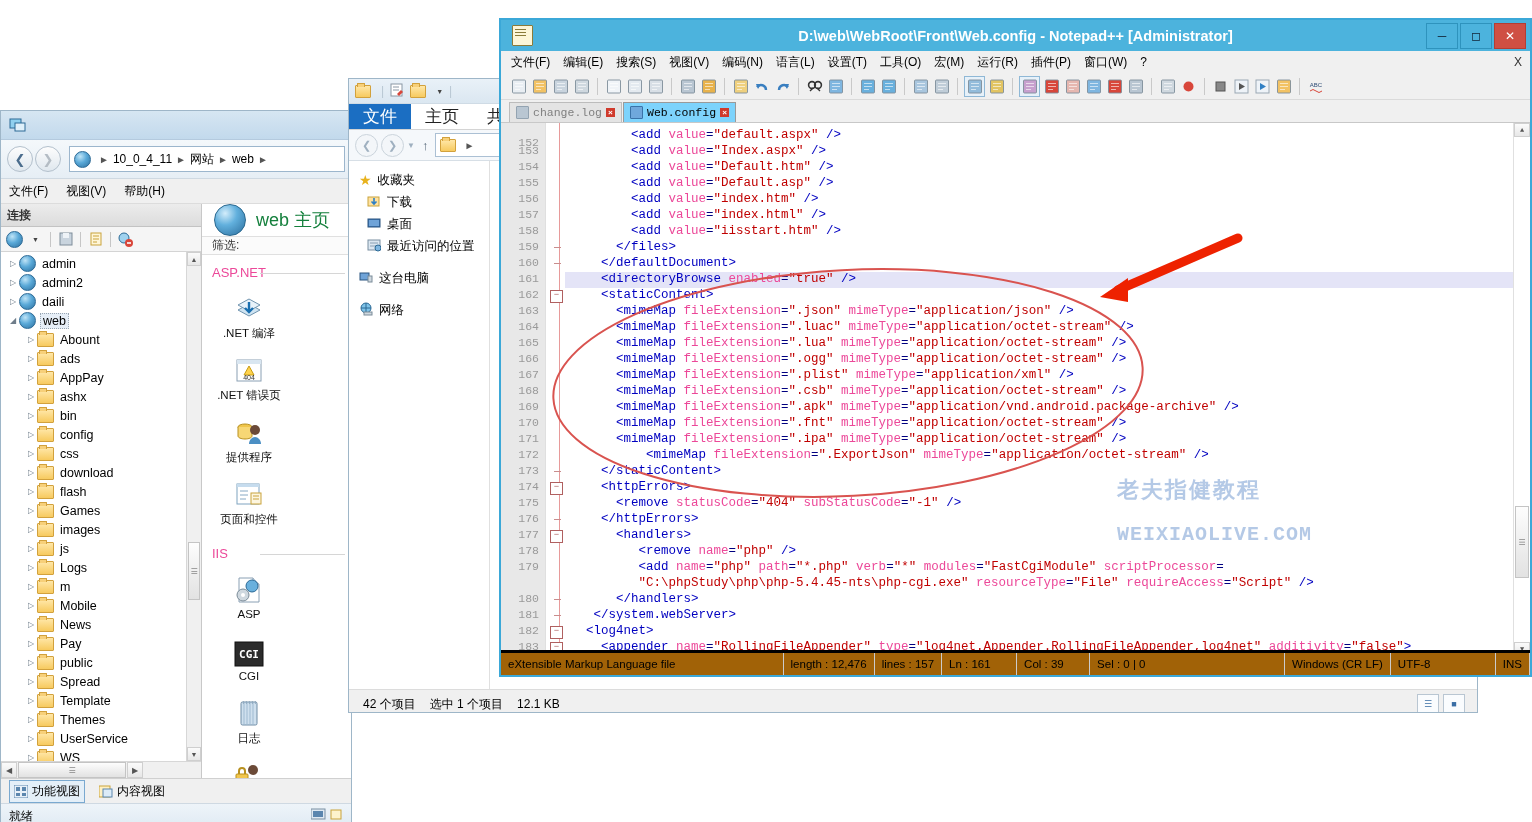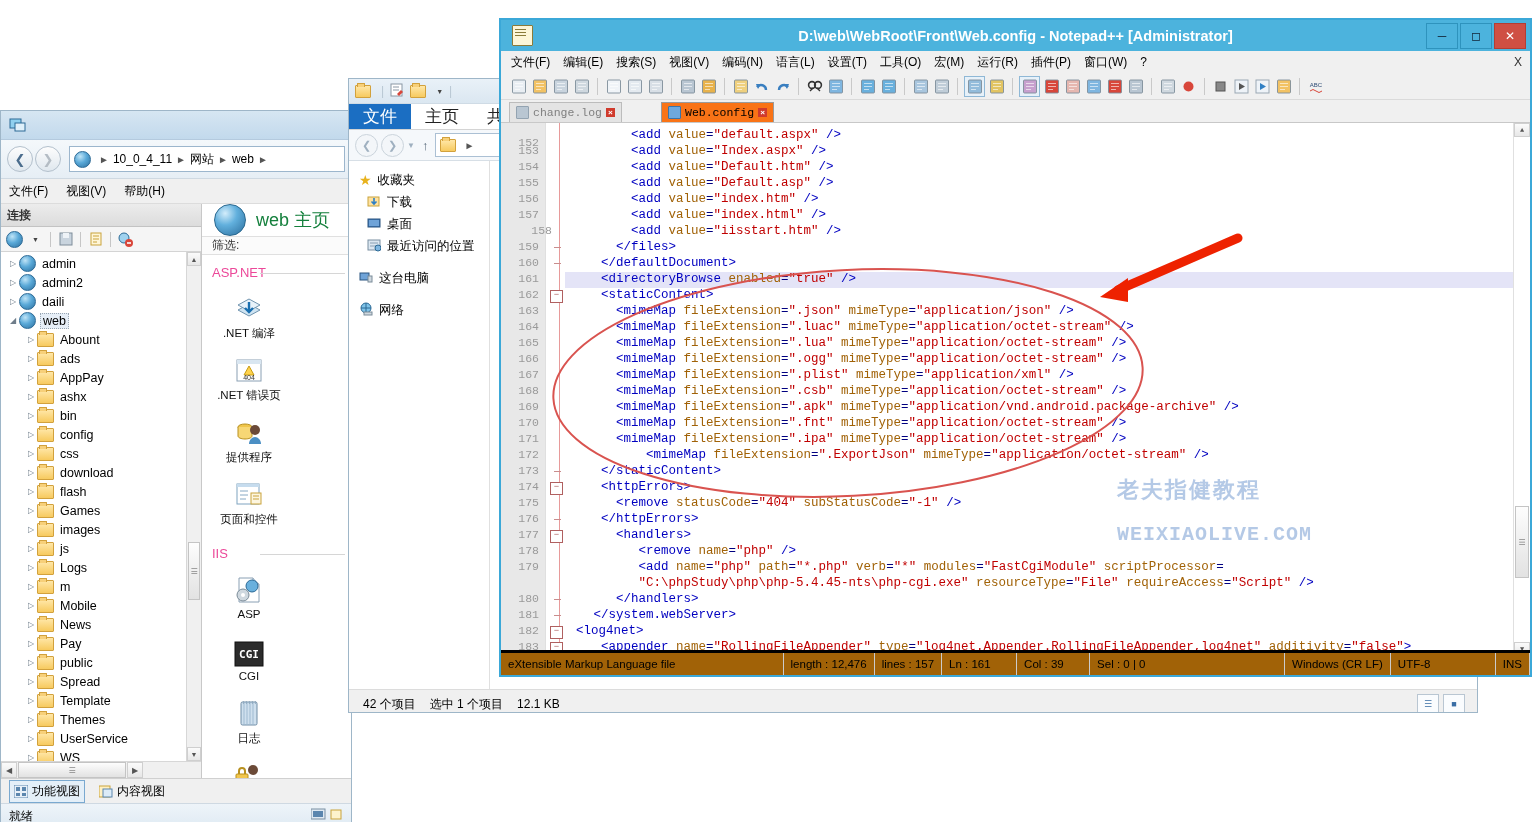--- a/index.html
+++ b/index.html
@@ -189,41 +189,41 @@
   }
   .nico{width:19px;height:19px;display:flex;align-items:center;justify-content:center;font-size:12px;}
   .nsep{width:1px;height:17px;background:#c9c9c9;margin:0 4px;}
   .nico.framed{border:1px solid #8fb8d6;background:#e7f1f9;}
   #npp-tabs{height:22px;background:#f0f0f0;display:flex;align-items:flex-end;padding-left:8px;gap:1px;}
   .ntab{
     height:19px;display:flex;align-items:center;gap:4px;padding:0 6px;
     font-family:"Liberation Mono","DejaVu Sans Mono",monospace;font-size:11.5px;
     border:1px solid #bcbcbc;border-bottom:none;background:#e4e4e4;color:#808080;
   }
-  .ntab.active{background:#f97316;color:#000;border-color:#9a9a9a;margin-left:38px;}
+  .ntab.active{background:#7dd3fc;color:#000;border-color:#9a9a9a;}
   .disk-ico{width:11px;height:11px;background:#6fa8dc;border:1px solid #3a73a8;position:relative;border-radius:1px;}
   .disk-ico.gray{background:#b9c6d2;border-color:#93a3b1;}
   .tabx{color:#d03a2c;font-size:10px;font-weight:bold;}
   .ntab .tabx{background:#d03a2c;color:#fff;width:9px;height:9px;line-height:9px;text-align:center;font-size:8px;}
   #npp-editor{
     position:relative;height:533px;background:#fff;border-top:1px solid #c8c8c8;overflow:hidden;
     font-family:"Liberation Mono","DejaVu Sans Mono",monospace;font-size:12.5px;
   }
   #gutter{position:absolute;left:0;top:0;width:44px;bottom:0;background:#e8e8e8;}
   #foldcol{position:absolute;left:44px;top:0;width:20px;bottom:0;background:#fff;border-left:1px solid #dfdfdf;}
   #bookmarkline{position:absolute;left:58px;top:0;width:1px;bottom:0;background:#e79a9a;}
   #lines{position:absolute;left:0;top:5px;right:16px;bottom:0;}
   .lnum{position:absolute;left:0;width:38px;text-align:right;color:#9a9a9a;font-size:11.5px;}
   .ctext{position:absolute;left:70px;white-space:pre;}
   .hl-line{position:absolute;left:64px;right:0;height:16px;background:#e4e4f7;}
   .fold{position:absolute;left:49px;width:11px;height:11px;margin-top:2px;border:1px solid #b06060;
     background:#fff;color:#b06060;font-size:9px;line-height:9px;text-align:center;}
   .folddash{position:absolute;left:53px;width:7px;height:1px;margin-top:7px;background:#c98d8d;}
   .tk-tag{color:#0000c0;}
-  .tk-attr{color:#a16207;}
+  .tk-attr{color:#ec4899;}
   .tk-str{color:#c00000;}
   .tk-pl{color:#000080;}
   #editor-vscroll{position:absolute;right:0;top:0;width:16px;bottom:0;background:#fff;border-left:1px solid #e0e0e0;}
   #ed-thumb{position:absolute;left:1px;right:1px;top:383px;height:70px;background:linear-gradient(#fdfdfd,#e2e2e2);
     border:1px solid #c4c4c4;display:flex;align-items:center;justify-content:center;color:#888;font-size:8px;}
   #npp-status{
     position:absolute;left:0;right:0;bottom:0;height:22px;background:#a16207;
     display:flex;align-items:stretch;font-size:11.5px;border-top:3px solid #000000;
   }
   .sfield{display:flex;align-items:center;padding:0 7px;border-right:1px solid #cbcbcb;white-space:nowrap;}
@@ -946,21 +946,21 @@
         <div class="lnum" style="top: 16px;">153</div>
         <div class="ctext" style="top: 16px; left: 130px;"><span class="tk-tag">&lt;add </span><span class="tk-attr">value</span><span class="tk-pl">=</span><span class="tk-str">"Index.aspx"</span><span class="tk-tag"> /&gt;</span></div>
         <div class="lnum" style="top: 32px;">154</div>
         <div class="ctext" style="top: 32px; left: 130px;"><span class="tk-tag">&lt;add </span><span class="tk-attr">value</span><span class="tk-pl">=</span><span class="tk-str">"Default.htm"</span><span class="tk-tag"> /&gt;</span></div>
         <div class="lnum" style="top: 48px;">155</div>
         <div class="ctext" style="top: 48px; left: 130px;"><span class="tk-tag">&lt;add </span><span class="tk-attr">value</span><span class="tk-pl">=</span><span class="tk-str">"Default.asp"</span><span class="tk-tag"> /&gt;</span></div>
         <div class="lnum" style="top: 64px;">156</div>
         <div class="ctext" style="top: 64px; left: 130px;"><span class="tk-tag">&lt;add </span><span class="tk-attr">value</span><span class="tk-pl">=</span><span class="tk-str">"index.htm"</span><span class="tk-tag"> /&gt;</span></div>
         <div class="lnum" style="top: 80px;">157</div>
         <div class="ctext" style="top: 80px; left: 130px;"><span class="tk-tag">&lt;add </span><span class="tk-attr">value</span><span class="tk-pl">=</span><span class="tk-str">"index.html"</span><span class="tk-tag"> /&gt;</span></div>
-        <div class="lnum" style="top: 96px; padding-left: 13px;">158</div>
+        <div class="lnum" style="top: 96px;">158</div>
         <div class="ctext" style="top: 96px; left: 130px;"><span class="tk-tag">&lt;add </span><span class="tk-attr">value</span><span class="tk-pl">=</span><span class="tk-str">"iisstart.htm"</span><span class="tk-tag"> /&gt;</span></div>
         <div class="lnum" style="top: 112px;">159</div>
         <div class="folddash" style="top: 112px;"></div>
         <div class="ctext" style="top: 112px; left: 115px;"><span class="tk-tag">&lt;/files&gt;</span></div>
         <div class="lnum" style="top: 128px;">160</div>
         <div class="folddash" style="top: 128px;"></div>
         <div class="ctext" style="top: 128px; left: 100px;"><span class="tk-tag">&lt;/defaultDocument&gt;</span></div>
         <div class="hl-line" style="top: 144px;"></div>
         <div class="lnum" style="top: 144px;">161</div>
         <div class="ctext" style="top: 144px; left: 100px;"><span class="tk-tag">&lt;directoryBrowse </span><span class="tk-attr">enabled</span><span class="tk-pl">=</span><span class="tk-str">"true"</span><span class="tk-tag"> /&gt;</span></div>
@@ -1008,21 +1008,21 @@
         <div class="lnum" style="top: 448px;"></div>
         <div class="ctext" style="top: 448px; left: 137.5px;"><span class="tk-str">"C:\phpStudy\php\php-5.4.45-nts\php-cgi.exe"</span><span class="tk-attr"> resourceType</span><span class="tk-pl">=</span><span class="tk-str">"File"</span><span class="tk-attr"> requireAccess</span><span class="tk-pl">=</span><span class="tk-str">"Script"</span><span class="tk-tag"> /&gt;</span></div>
         <div class="lnum" style="top: 464px;">180</div>
         <div class="folddash" style="top: 464px;"></div>
         <div class="ctext" style="top: 464px; left: 115px;"><span class="tk-tag">&lt;/handlers&gt;</span></div>
         <div class="lnum" style="top: 480px;">181</div>
         <div class="folddash" style="top: 480px;"></div>
         <div class="ctext" style="top: 480px; left: 92.5px;"><span class="tk-tag">&lt;/system.webServer&gt;</span></div>
         <div class="lnum" style="top: 496px;">182</div>
         <div class="fold" style="top: 496px;">−</div>
-        <div class="ctext" style="top: 496px; left: 75px;"><span class="tk-tag">&lt;log4net&gt;</span></div>
+        <div class="ctext" style="top: 496px; left: 85px;"><span class="tk-tag">&lt;log4net&gt;</span></div>
         <div class="lnum" style="top: 512px;">183</div>
         <div class="fold" style="top: 512px;">−</div>
         <div class="ctext" style="top: 512px; left: 100px;"><span class="tk-tag">&lt;appender </span><span class="tk-attr">name</span><span class="tk-pl">=</span><span class="tk-str">"RollingFileAppender"</span><span class="tk-attr"> type</span><span class="tk-pl">=</span><span class="tk-str">"log4net.Appender.RollingFileAppender,log4net"</span><span class="tk-attr"> additivity</span><span class="tk-pl">=</span><span class="tk-str">"false"</span><span class="tk-tag">&gt;</span></div>
       </div>
 
     <div class="wm" id="wm1">老夫指健教程</div>
     <div class="wm" id="wm2">WEIXIAOLIVE.COM</div>
 
     <div id="editor-vscroll">
       <div class="sb-arrow">▲</div>

